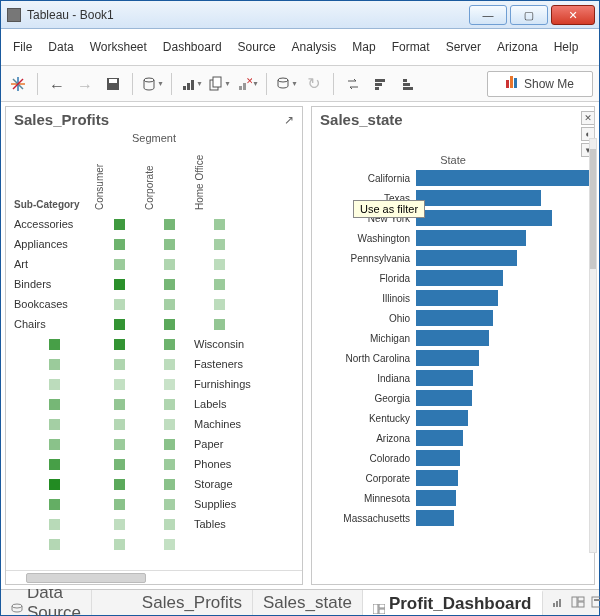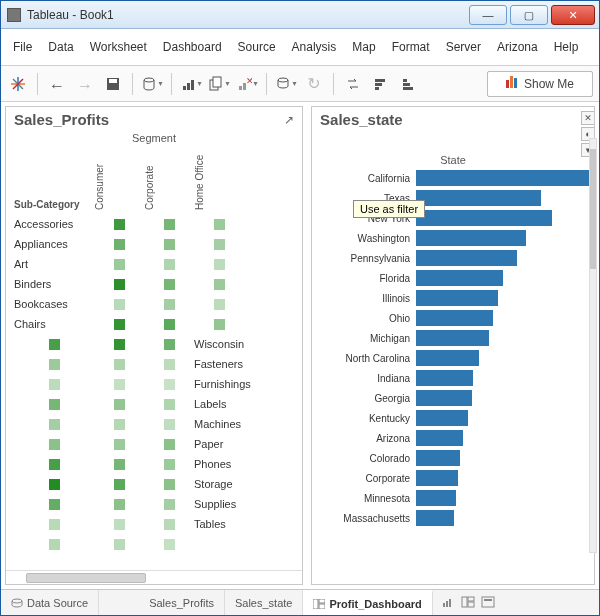--- a/index.html
+++ b/index.html
@@ -38,21 +38,21 @@
   .hsbar .thumb { height: 10px; width: 120px; background: #d5d5d5; border: 1px solid #bbb; border-radius: 2px; margin-left: 20px; }
   .statelabel { text-align: center; font-size: 11px; color: #555; margin-top: 26px; }
   .barchart { padding: 2px 4px 4px 4px; overflow: hidden; }
   .barrow { display: flex; align-items: center; height: 20px; gap: 2px; }
   .barrow .lbl { width: 98px; text-align: right; font-size: 10px; color: #333; padding-right: 4px; }
   .barrow .track { flex: 1; height: 16px; position: relative; }
   .barrow .bar { position: absolute; left: 0; top: 0; height: 100%; background: #2f77b1; }
   .tooltip { position: absolute; left: 352px; top: 98px; background: #ffffe1; border: 1px solid #888; font-size: 11px; padding: 2px 6px; z-index: 5; }
   .rhsbtns { position: absolute; right: -1px; top: 4px; display: flex; flex-direction: column; gap: 2px; }
   .rhsbtn { width: 14px; height: 14px; border: 1px solid #bbb; background: #f6f6f6; font-size: 9px; display: flex; align-items: center; justify-content: center; color: #555; }
-  .sheettabs { height: 26px; border-top: 1px solid #c8c8c8; display: flex; align-items: stretch; background: #f4f4f4; font-size: 11px; }
+  .sheettabs { height: 26px; border-top: 1px solid #c8c8c8; display: flex; align-items: stretch; background: #f4f4f4; font-size: 17px; }
   .sheettab { padding: 0 10px; display: flex; align-items: center; gap: 4px; border-right: 1px solid #ddd; color: #555; }
   .sheettab.active { background: #fff; border-top: 2px solid #fff; font-weight: 600; color: #333; }
   .sheettab .ic { width: 12px; height: 10px; }
   .addtabs { display: flex; align-items: center; gap: 6px; padding: 0 8px; }
   .scrollv { position: absolute; right: 2px; top: 36px; bottom: 36px; width: 8px; background: #eee; border: 1px solid #ddd; }
   .scrollv .sthumb { position: absolute; top: 10px; width: 100%; height: 120px; background: #c8c8c8; }
 </style>
 </head>
 <body>
 

